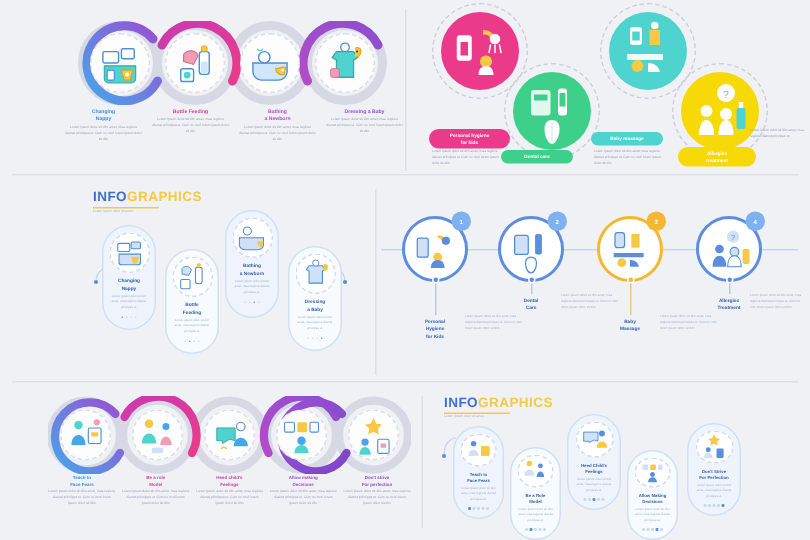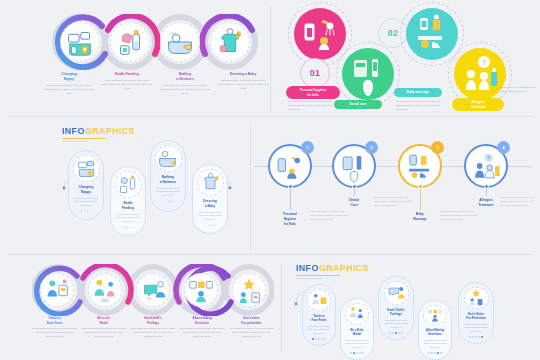--- a/index.html
+++ b/index.html
@@ -245,42 +245,36 @@
           <rect x="11" y="16" width="9" height="16" rx="1.5" fill="#fff" stroke="#fff" stroke-width="1"></rect>
           <rect x="13" y="20" width="5" height="9" fill="#ec3a8b"></rect>
           <path d="M28 12c5 0 8 3 8 7h-3c0-3-2-4-5-4z" fill="#f7c843"></path>
           <circle cx="36" cy="18" r="3.5" fill="#fff"></circle>
           <path d="M33 22l-1 5M36 22l0 5M39 22l1 5" stroke="#fff" stroke-width="1" stroke-linecap="round"></path>
           <circle cx="30" cy="33" r="4" fill="#f7c843"></circle>
           <path d="M25 42c0-4 2-6 5-6s5 2 5 6z" fill="#fff"></path>
         </svg>
       </div>
     </div>
-    <div class="num-badge" style="left:28px; top:58px; border-color:#f2b6d2;">
-      <span style="color:#ec3a8b;">01</span>
-    </div>
     <div class="pill" style="left:14px; top:86px; width:54px; background:#ec3a8b;">Personal hygiene
 for kids</div>
     <div class="tr-txt" style="left:16px; top:100px; width:50px;">Lorem ipsum dolor sit dim amet, mea regione diamet principes ut. Cum no mori lorem ipsum dolor sit dim</div>
 
     <div class="tr-circle" style="left:70px; top:48px;">
       <div class="dash"></div>
       <div class="fill" style="background:#3ed08a;">
         <svg class="ill" viewBox="0 0 52 52">
           <rect x="12" y="12" width="13" height="17" rx="2" fill="#fff" opacity=".85"></rect>
           <path d="M14 15h9v4h-9z" fill="#3ed08a"></path>
           <rect x="30" y="11" width="6" height="18" rx="2" fill="#fff"></rect>
           <rect x="31" y="14" width="4" height="9" fill="#3ed08a"></rect>
           <path d="M26 32c3 0 5 2 5 6s-2 10-5 10-5-6-5-10 2-6 5-6z" fill="#fff"></path>
           <path d="M26 34v12" stroke="#d8f0e4" stroke-width="1"></path>
         </svg>
       </div>
-    </div>
-    <div class="num-badge" style="left:106px; top:18px; border-color:#bfe7d5;">
-      <span style="color:#3ed08a;">02</span>
     </div>
     <div class="pill" style="left:62px; top:100px; width:48px; background:#3ed08a;">Dental care</div>
 
     <div class="tr-circle" style="left:134px; top:8px;">
       <div class="dash"></div>
       <div class="fill" style="background:#4fd3ce;">
         <svg class="ill" viewBox="0 0 52 52">
           <rect x="14" y="10" width="8" height="12" rx="2" fill="#fff"></rect>
           <rect x="15.5" y="13" width="5" height="6" fill="#4fd3ce"></rect>
           <path d="M27 12h7v10h-7z" fill="#f7c843"></path>

